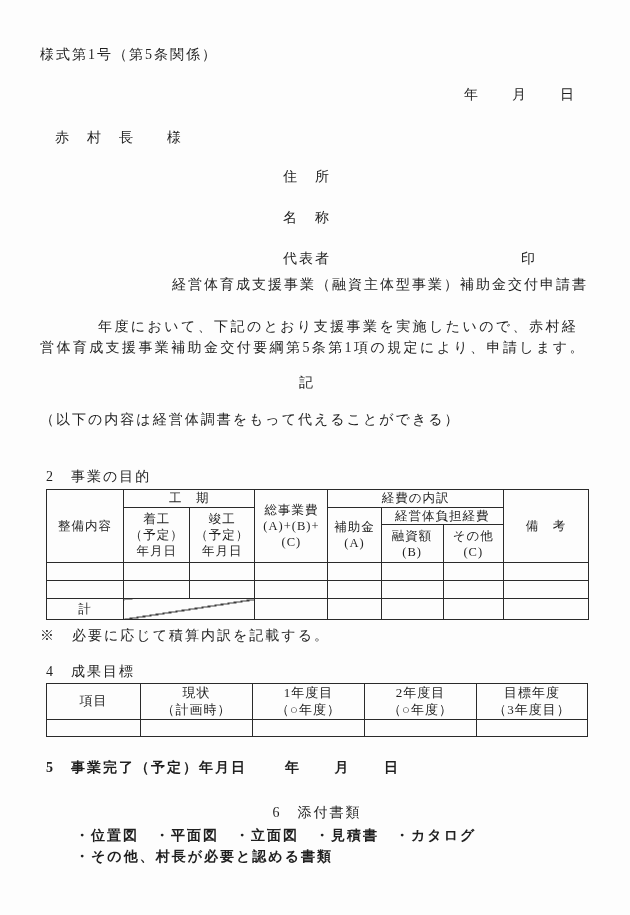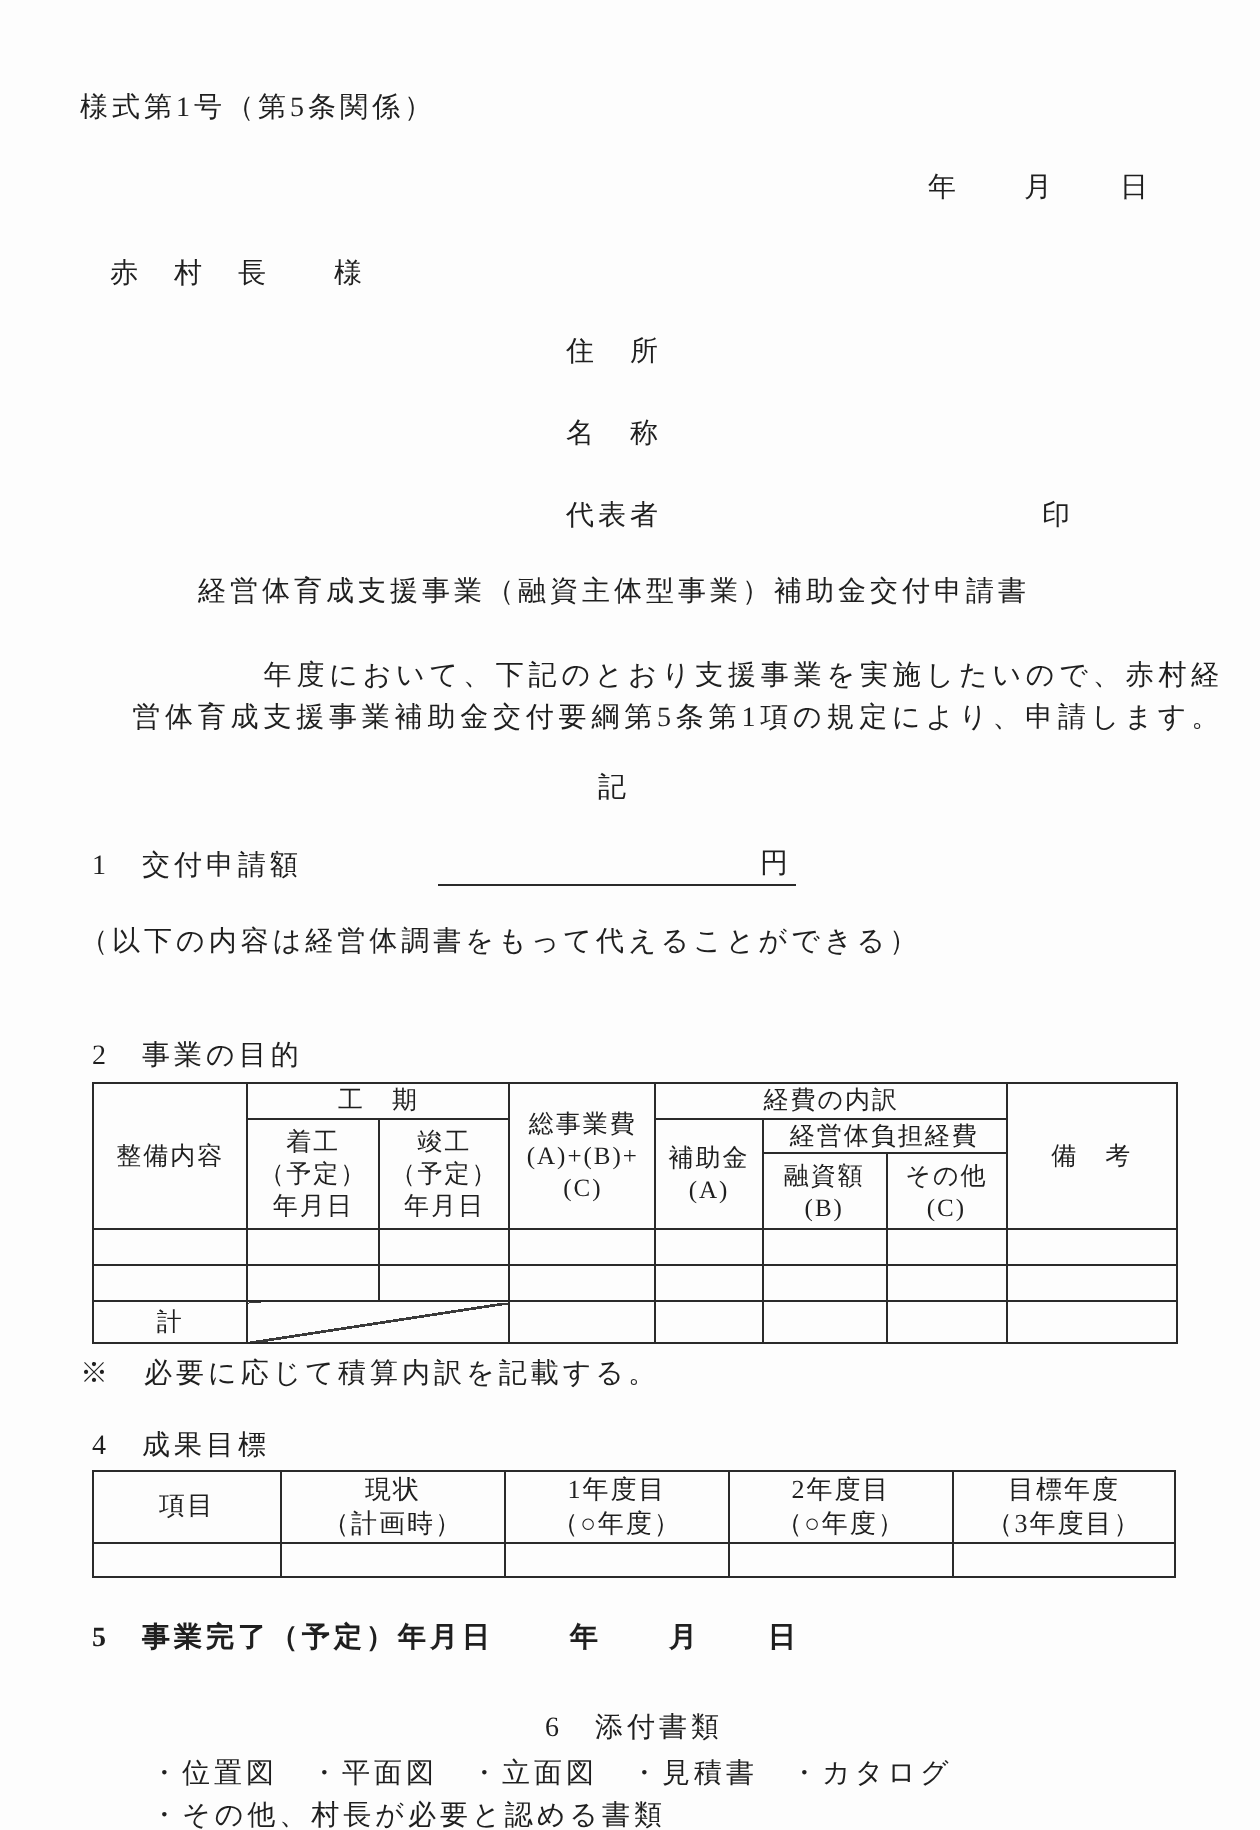--- a/index.html
+++ b/index.html
@@ -15,25 +15,25 @@
     letter-spacing:2px;
     padding:47px 42px 0 46px;
     overflow:hidden;
   }
   .form-number { margin-left:-6px; line-height:16px; }
   .date-line { margin-top:24px; text-align:right; margin-right:12px; line-height:16px; }
   .addressee { margin-top:27px; margin-left:9px; line-height:16px;font-family:Liberation Mono, monospace; }
   .applicant { margin-top:16px; margin-left:237px; }
   .applicant .row { line-height:20px;margin-top:21px; }
   .seal { display:inline-block; margin-left:190px; }
-  .doc-title { margin-top:20px; text-align:center; line-height:16px; margin-left:-20px; }
+  .doc-title { margin-top:8px; text-align:right; line-height:16px; margin-left:-20px; }
   .paragraph {
     margin-top:23px; margin-left:-6px; width:572px;
     line-height:21px; letter-spacing:2.4px;
-    white-space:pre-line; text-indent:58px;text-align:right;
+    white-space:pre-line; text-indent:58px;
   }
   .record-marker { margin-top:17px; text-align:center; margin-left:-20px; line-height:16px; }
   .sec1 { margin-top:21px; line-height:18px; }
   .amount-blank {
     display:inline-block; width:179px; margin-left:68px;
     border-bottom:1px solid #2a2a2a;
     text-align:right; padding-right:2px; vertical-align:bottom;
   }
   .sub-note { margin-top:19px; margin-left:-6px; line-height:19px; }
   .sec2 { line-height:19px;margin-top:38px; }
@@ -61,21 +61,21 @@
   }
   .estimate-note { margin-top:6px; margin-left:-6px; line-height:19px; }
   .sec4 { margin-top:19px; line-height:16px; }
   .t2 { width:541px; }
   .t2 td { font-size:13px; }
   .t2 tr.head td { height:36px; }
   .t2 tr.body td { height:17px; }
   .sec5 { margin-top:22px; line-height:18px;font-weight:bold; }
   .completion-date { display:inline-block; margin-left:38px; letter-spacing:2.5px; }
   .sec6 { margin-top:27px; line-height:18px;text-align:center; }
-  .attachments { margin-left:29px; margin-top:3px; }
+  .attachments { margin-left:29px; margin-top:3px;font-weight:bold; }
   .attachments div { line-height:21px; }
 </style>
 </head>
 <body>
 
 <div class="page">
 
   <div class="form-number">様式第1号（第5条関係）</div>
 
   <div class="date-line">年　　月　　日</div>
@@ -88,21 +88,20 @@
     <div class="row"><span>代表者</span><span class="seal">印</span></div>
   </div>
 
   <div class="doc-title">経営体育成支援事業（融資主体型事業）補助金交付申請書</div>
 
   <div class="paragraph">年度において、下記のとおり支援事業を実施したいので、赤村経
 営体育成支援事業補助金交付要綱第5条第1項の規定により、申請します。</div>
 
   <div class="record-marker">記</div>
 
-  <div class="sec1"><span>1　交付申請額</span><span class="amount-blank">円</span></div>
 
   <div class="sub-note">（以下の内容は経営体調書をもって代えることができる）</div>
   <div class="sec2">2　事業の目的</div>
 
 
   <table class="t1">
     <colgroup>
       <col style="width:77px">
         <col style="width:66px">
         <col style="width:65px">

